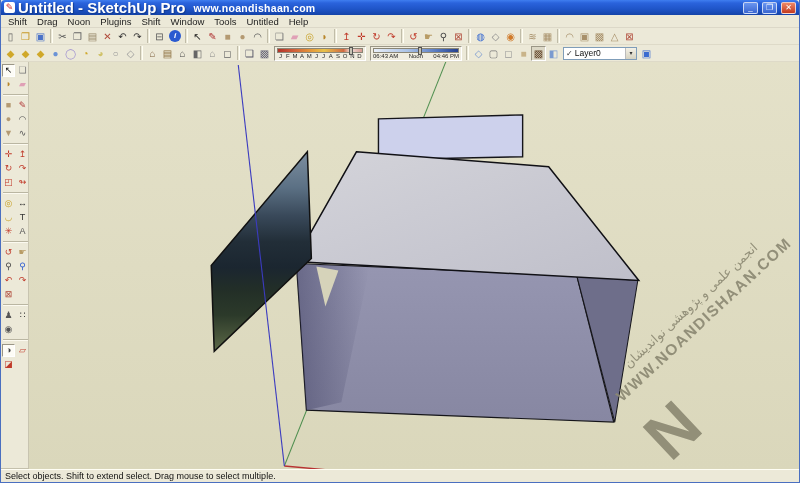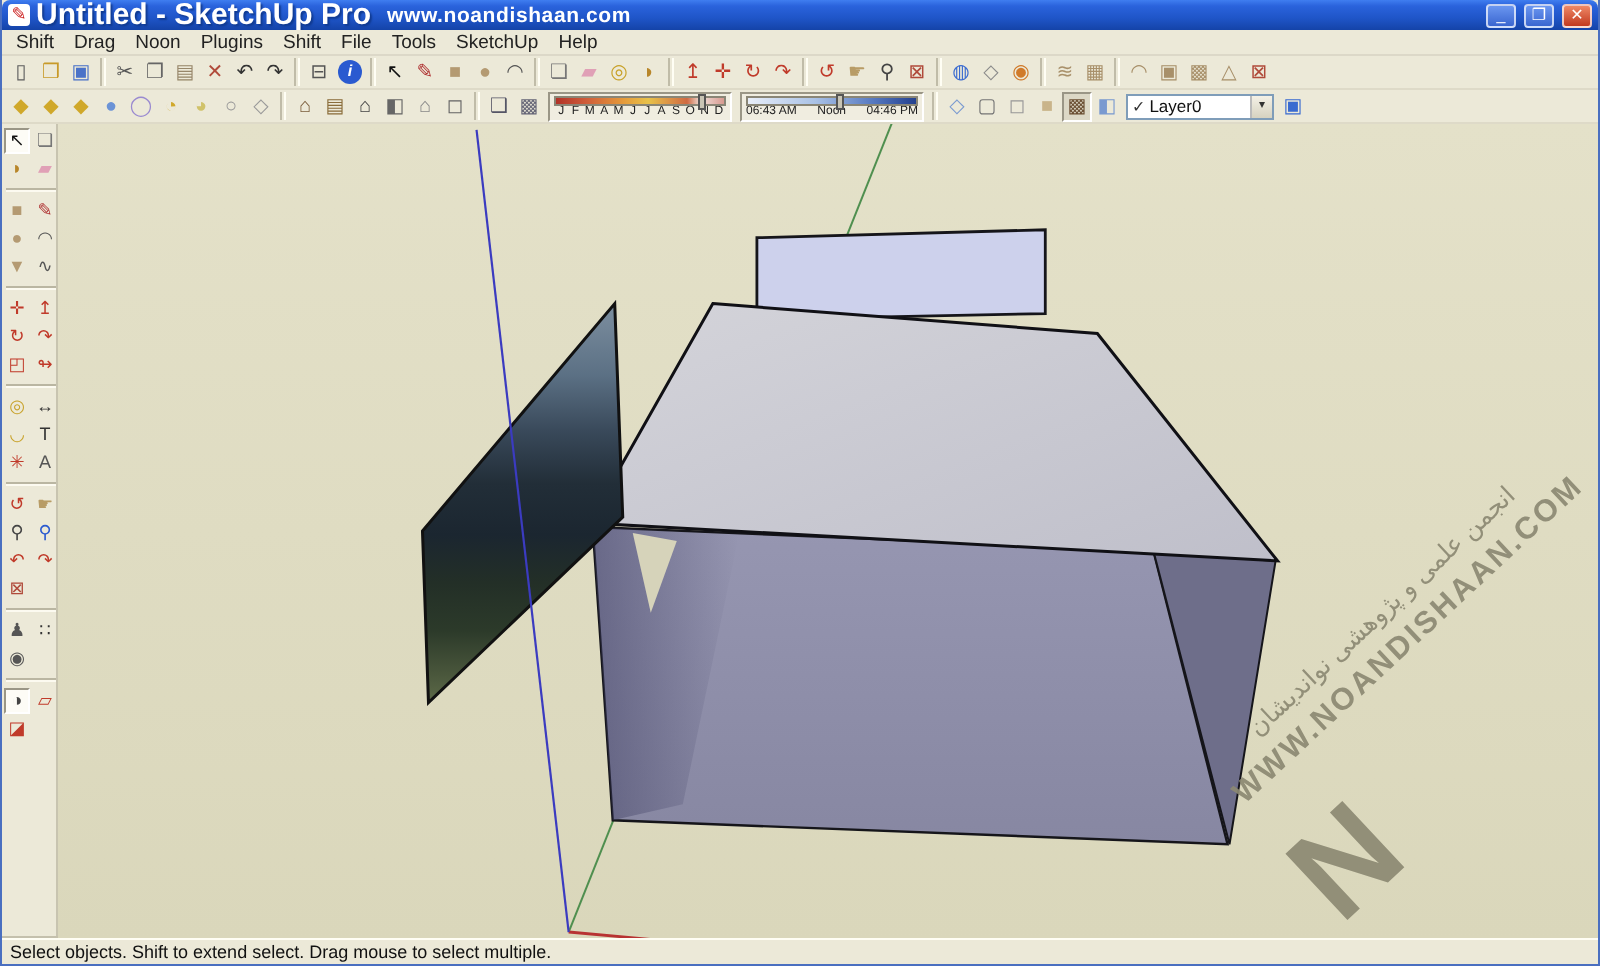--- a/index.html
+++ b/index.html
@@ -87,23 +87,23 @@
     <span class="cap-btn close">✕</span>
   </div>
 
   <div class="menu-bar">
 
   <span class="menu-item" title="menu-file">Shift</span>
       <span class="menu-item" title="menu-edit">Drag</span>
       <span class="menu-item" title="menu-view">Noon</span>
       <span class="menu-item" title="menu-camera">Plugins</span>
       <span class="menu-item" title="menu-draw">Shift</span>
-      <span class="menu-item" title="menu-tools">File</span>
+      <span class="menu-item" title="menu-tools">Window</span>
       <span class="menu-item" title="menu-window">Tools</span>
-      <span class="menu-item" title="menu-plugins">SketchUp</span>
+      <span class="menu-item" title="menu-plugins">Untitled</span>
       <span class="menu-item" title="menu-help">Help</span>
     </div>
 
   <div class="toolbar">
 
   <span class="tbtn" title="new-file-button" style="color: rgb(96, 96, 96);">▯</span>
       <span class="tbtn" title="open-file-button" style="color: rgb(200, 154, 42);">❒</span>
       <span class="tbtn" title="save-button" style="color: rgb(74, 114, 200);">▣</span>
       <span class="tsep"></span>
       <span class="tbtn" title="cut-button" style="color: rgb(85, 85, 85);">✂</span>

